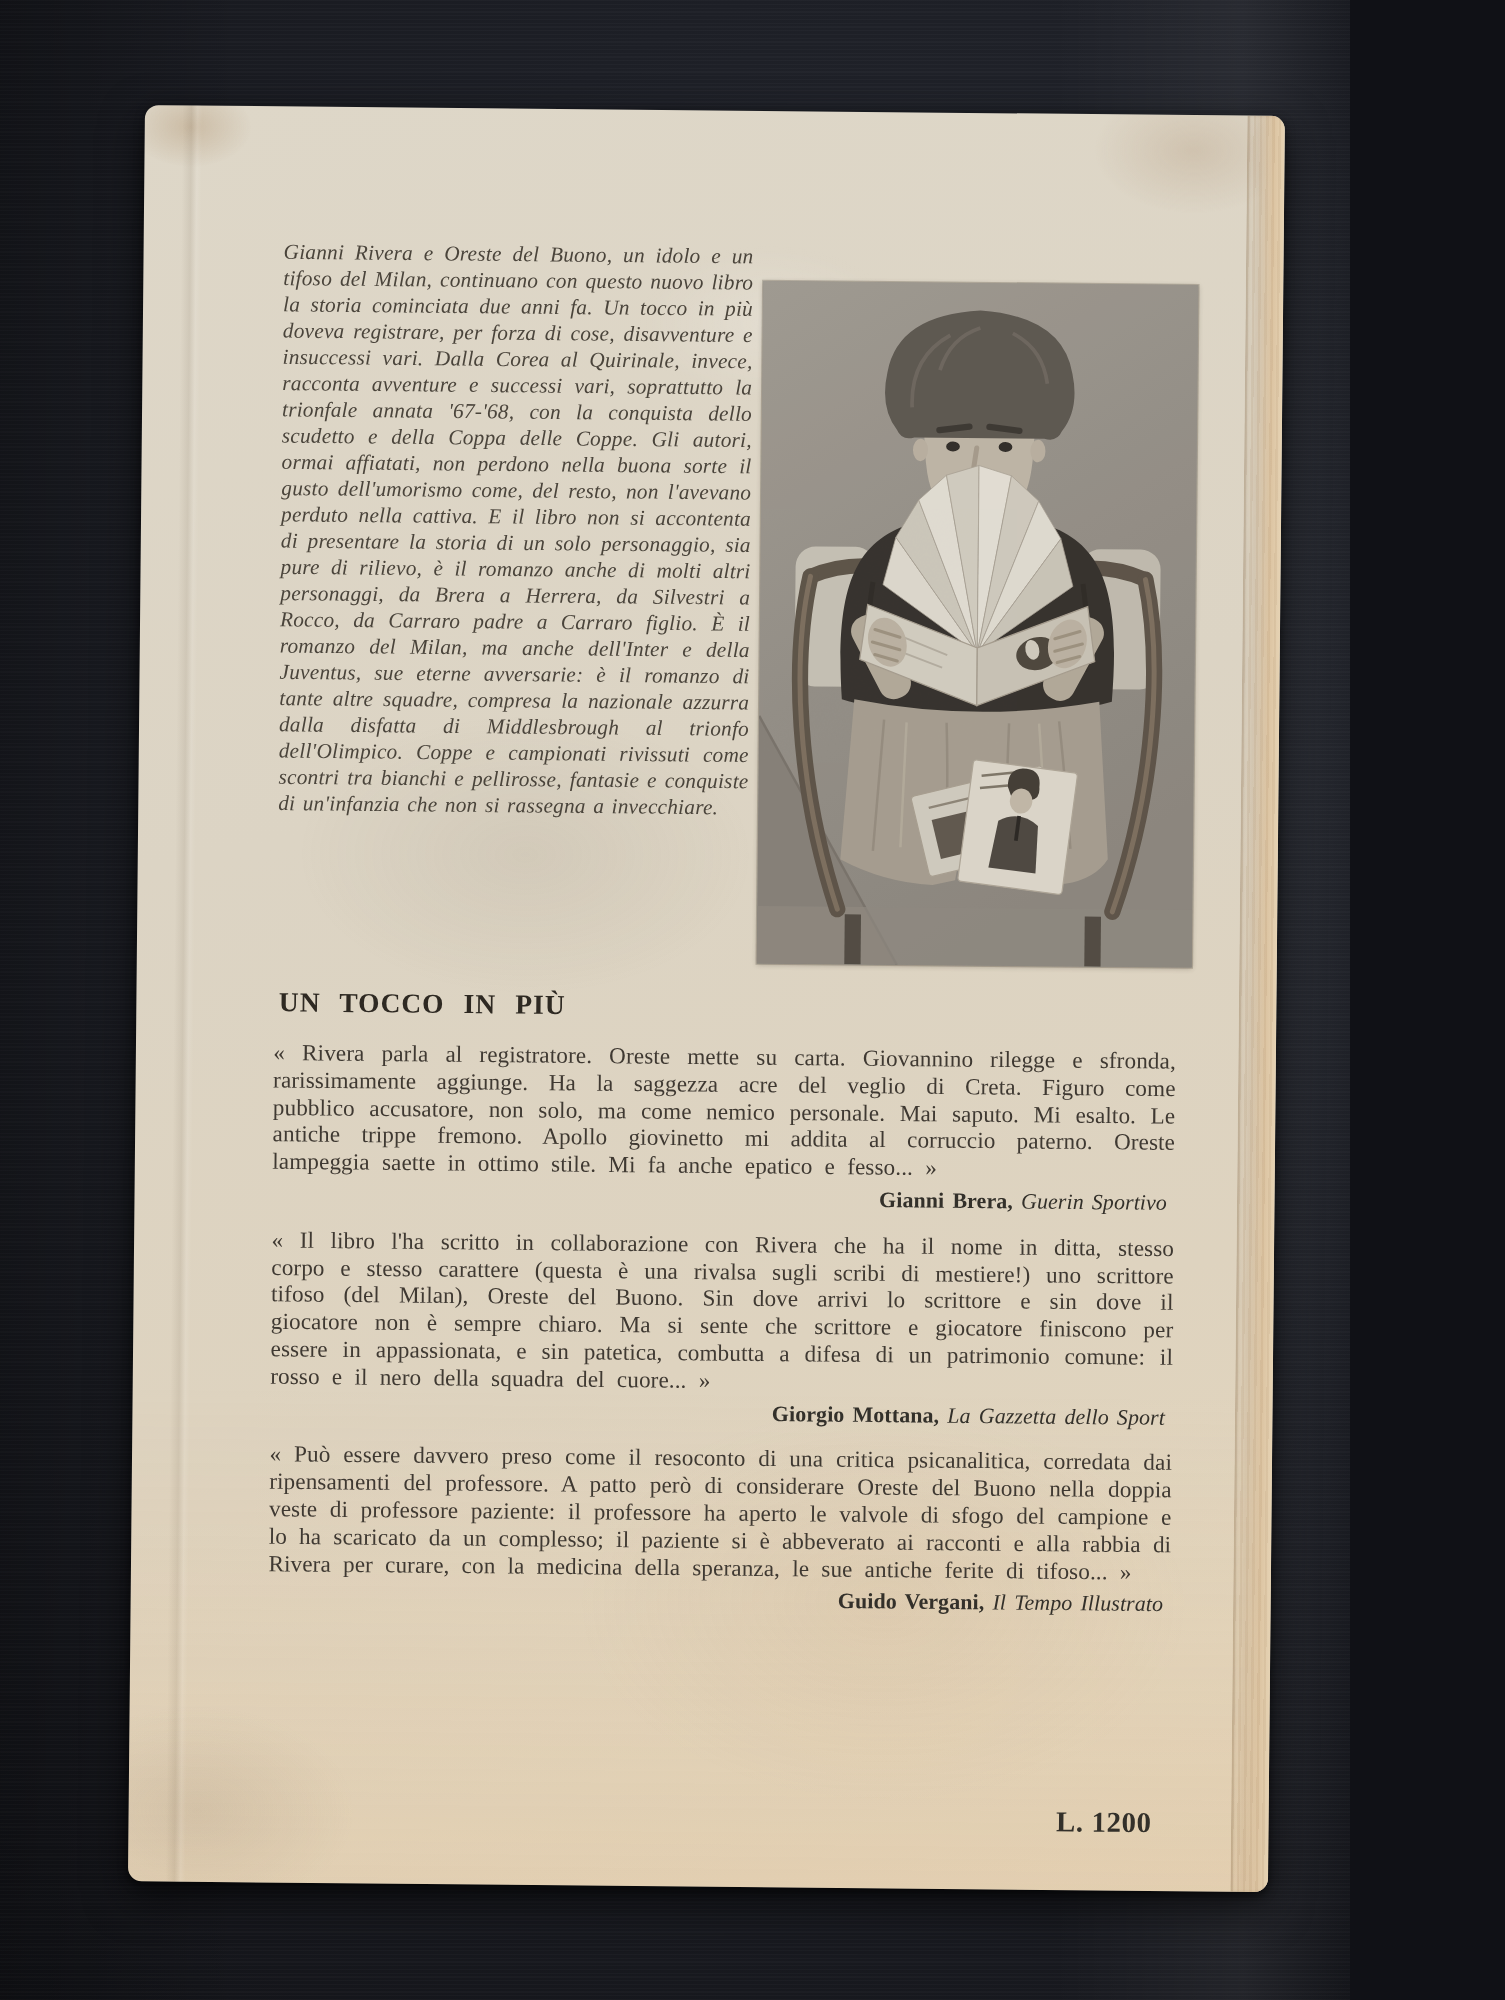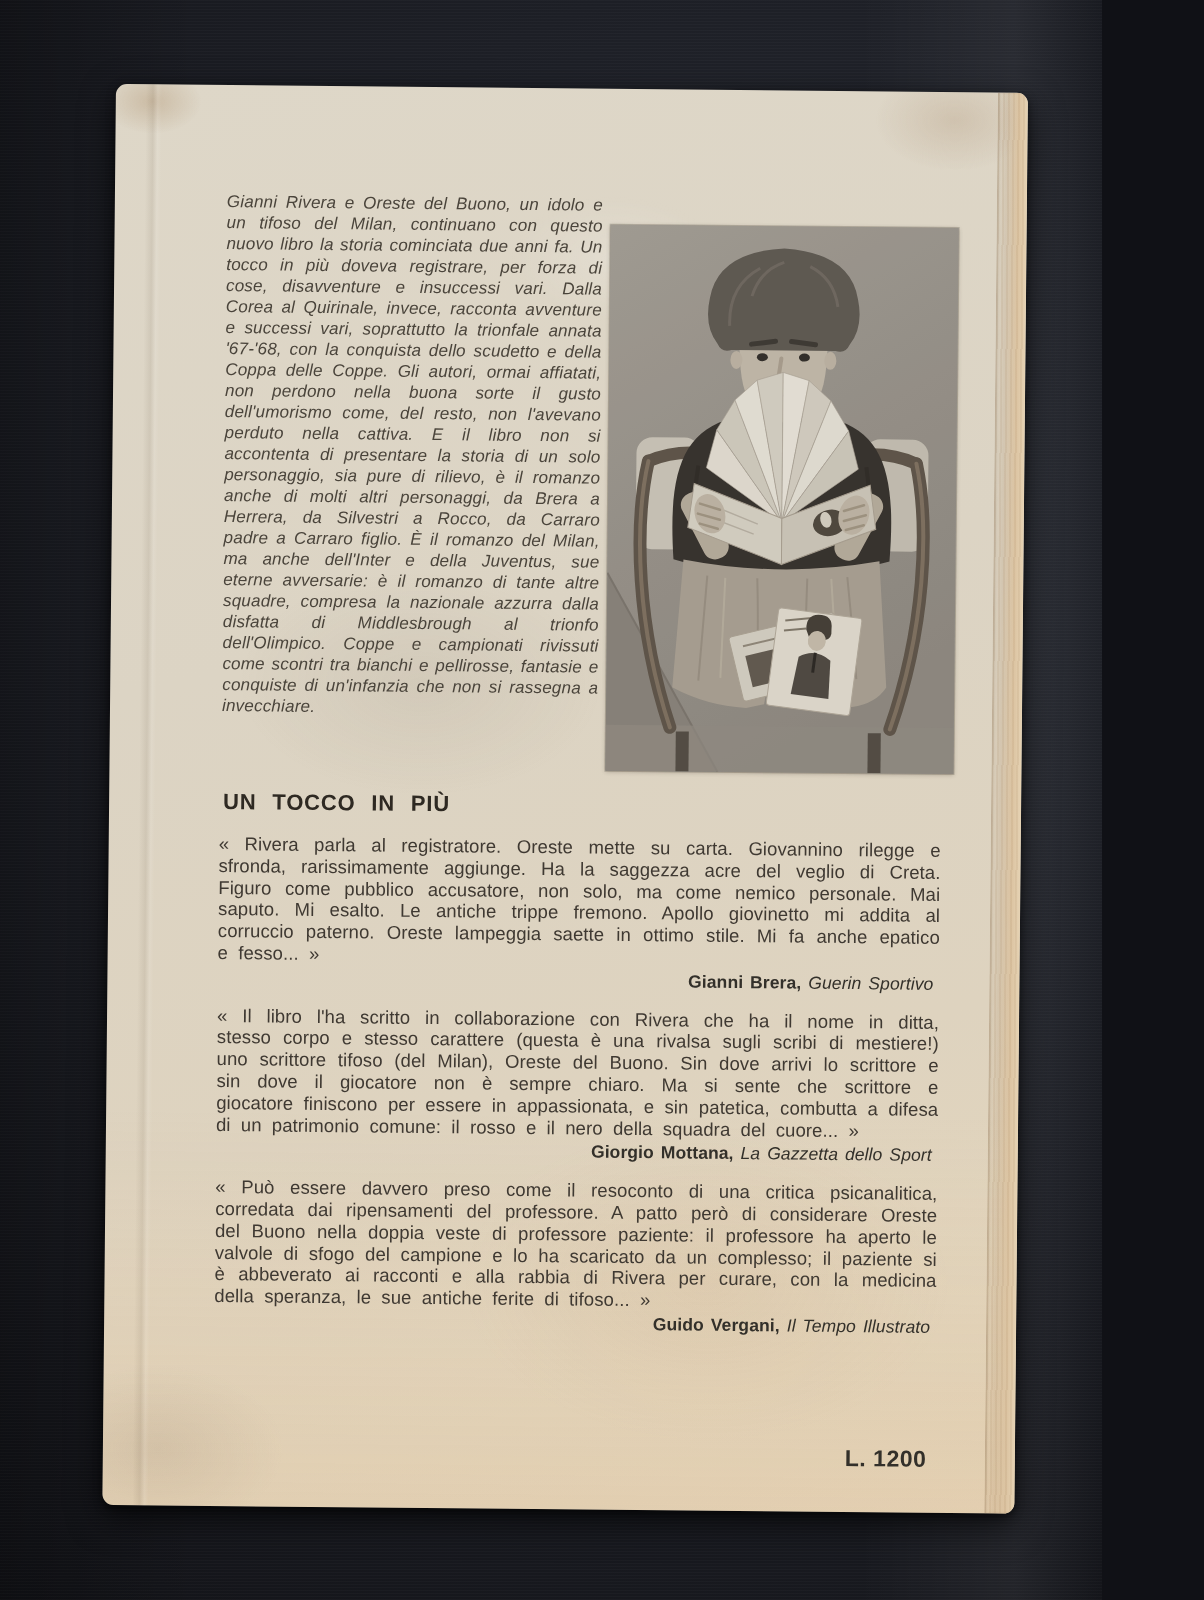--- a/index.html
+++ b/index.html
@@ -1,22 +1,21 @@
 <!DOCTYPE html>
 <html><head>
 <meta charset="utf-8">
 <style>
   html,body{margin:0;padding:0;background:#101116;}
   #stage{
     position:relative;width:1080px;height:1600px;overflow:hidden;
-    font-family:Liberation Sans, sans-serif;
+    font-family:Liberation Serif, serif;
     background:
       repeating-linear-gradient(0deg, rgba(255,255,255,0.025) 0 1px, rgba(0,0,0,0) 1px 3px),
       radial-gradient(130% 95% at 72% 38%, #2a2d35 0%, #1d1f26 42%, #14151a 78%, #0e0f13 100%);
-    padding-left: 22px;
   }
   .sheen{
     position:absolute;inset:0;pointer-events:none;
     background:linear-gradient(90deg, rgba(0,0,0,0.25) 0%, rgba(0,0,0,0) 18%, rgba(0,0,0,0) 78%, rgba(255,255,255,0.05) 92%, rgba(0,0,0,0.1) 100%);
   }
   .book{
     position:absolute;left:116px;top:84px;width:912px;height:1421px;
     transform:rotate(0.55deg);transform-origin:top left;
     border-radius:11px;
     background:linear-gradient(168deg,#ded7c8 0%,#dcd4c4 38%,#ded3bf 68%,#e3d5bc 88%,#e5d4b8 100%);

